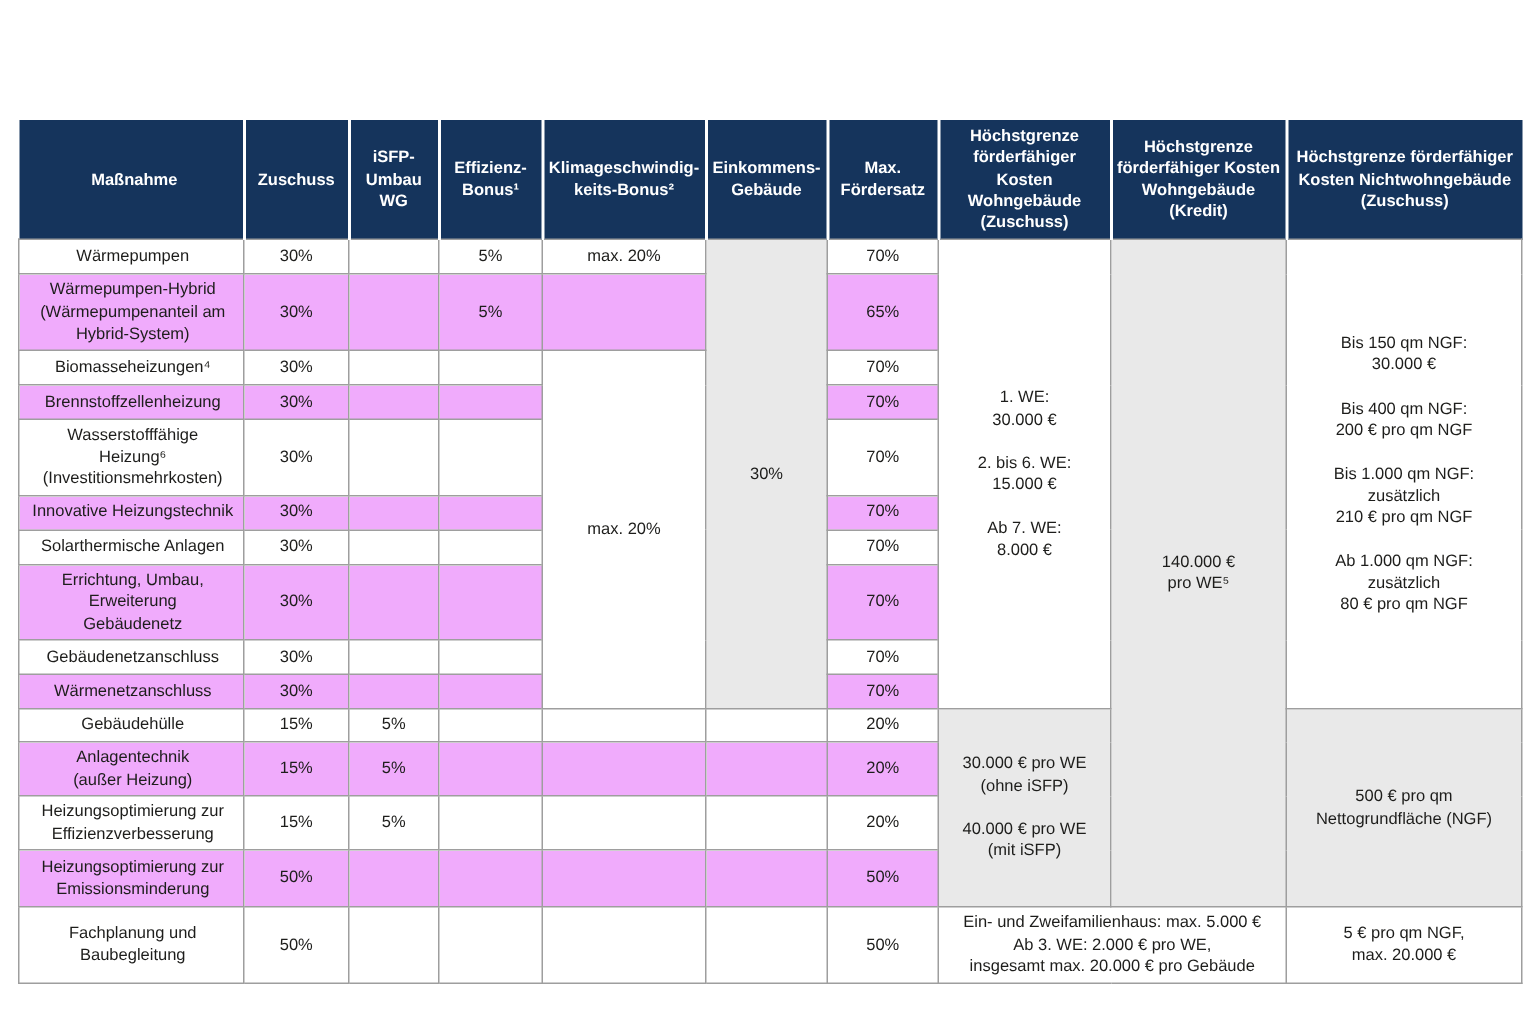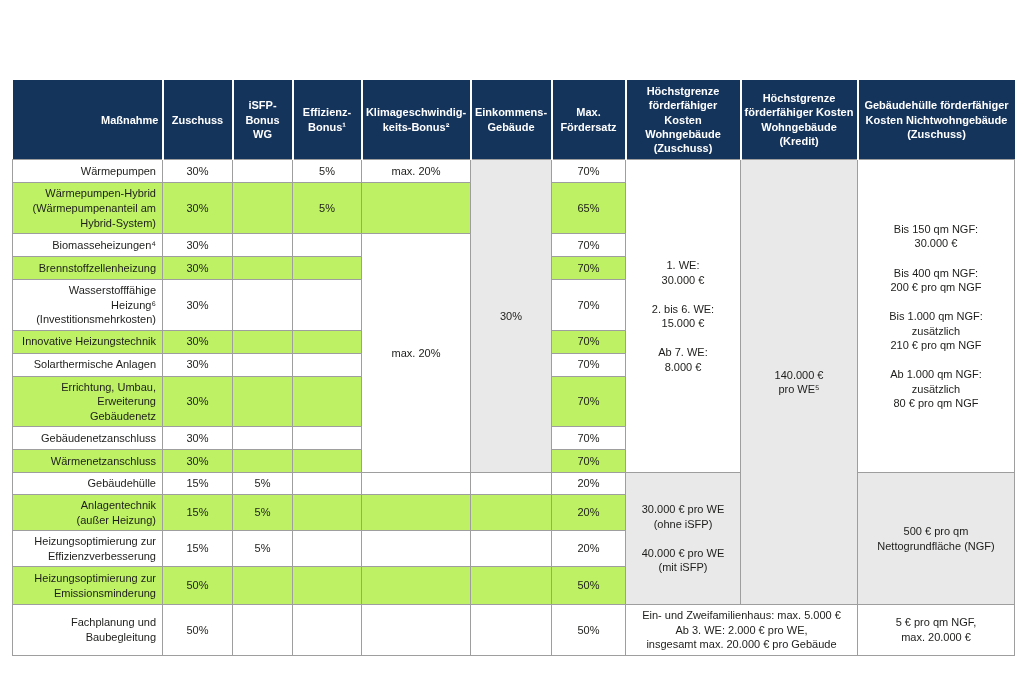--- a/index.html
+++ b/index.html
@@ -10,27 +10,27 @@
   
   col.c0{width:150px}col.c1{width:70px}col.c2{width:60px}col.c3{width:69px}
   col.c4{width:109px}col.c5{width:81px}col.c6{width:74px}col.c7{width:115px}
   col.c8{width:117px}col.c9{width:157px}
   
   th{background:#15345c;color:#ffffff;font-weight:bold;font-size:11px;line-height:1.3;
      text-align:center;vertical-align:middle;white-space:pre-line;padding:4px 3px;
      border:0;border-left:2px solid #ffffff;border-right:2px solid #ffffff;}
   th:first-child{border-left:0;}
   th:last-child{border-right:0;}
-  th.left{text-align:right;padding-left:8px;}
+  th.left{text-align:center;padding-left:8px;}
   
   td{border:1px solid #9e9e9e;background:#ffffff;font-size:11px;line-height:1.32;
      color:#1d1d1b;text-align:center;vertical-align:middle;white-space:pre-line;
      padding:3px 4px;overflow:hidden;}
-  td.name{text-align:right;padding-left:8px;padding-right:6px;}
-  tr.alt td{background:#bef264;}
+  td.name{text-align:center;padding-left:8px;padding-right:6px;}
+  tr.alt td{background:#f0abfc;}
   td.w{background:#ffffff !important;}
   td.g{background:#e9e9e9 !important;}
   
   tr.hr{height:60px}
   tr.r22{height:22px} tr.r23{height:23px} tr.r34{height:34px}
   tr.r38{height:38px} tr.r45{height:45px} tr.r47{height:47px}
 </style>
 </head>
 <body>
 
@@ -46,39 +46,39 @@
         <col class="c6">
         <col class="c7">
         <col class="c8">
         <col class="c9">
     </colgroup>
     <thead>
       <tr class="hr">
         <th class="left">Maßnahme</th>
         <th>Zuschuss</th>
         <th>iSFP-
-Bonus
+Umbau
 WG</th>
         <th>Effizienz-
 Bonus¹</th>
         <th>Klimageschwindig-
 keits-Bonus²</th>
         <th>Einkommens-
 Gebäude</th>
         <th>Max.
 Fördersatz</th>
         <th>Höchstgrenze
 förderfähiger Kosten
 Wohngebäude
 (Zuschuss)</th>
         <th>Höchstgrenze
 förderfähiger Kosten
 Wohngebäude
 (Kredit)</th>
-        <th>Gebäudehülle förderfähiger
+        <th>Höchstgrenze förderfähiger
 Kosten Nichtwohngebäude
 (Zuschuss)</th>
       </tr>
     </thead>
     <tbody>
       <tr class="r23">
         <td class="name">Wärmepumpen</td>
         <td>30%</td>
         <td></td>
         <td>5%</td>

